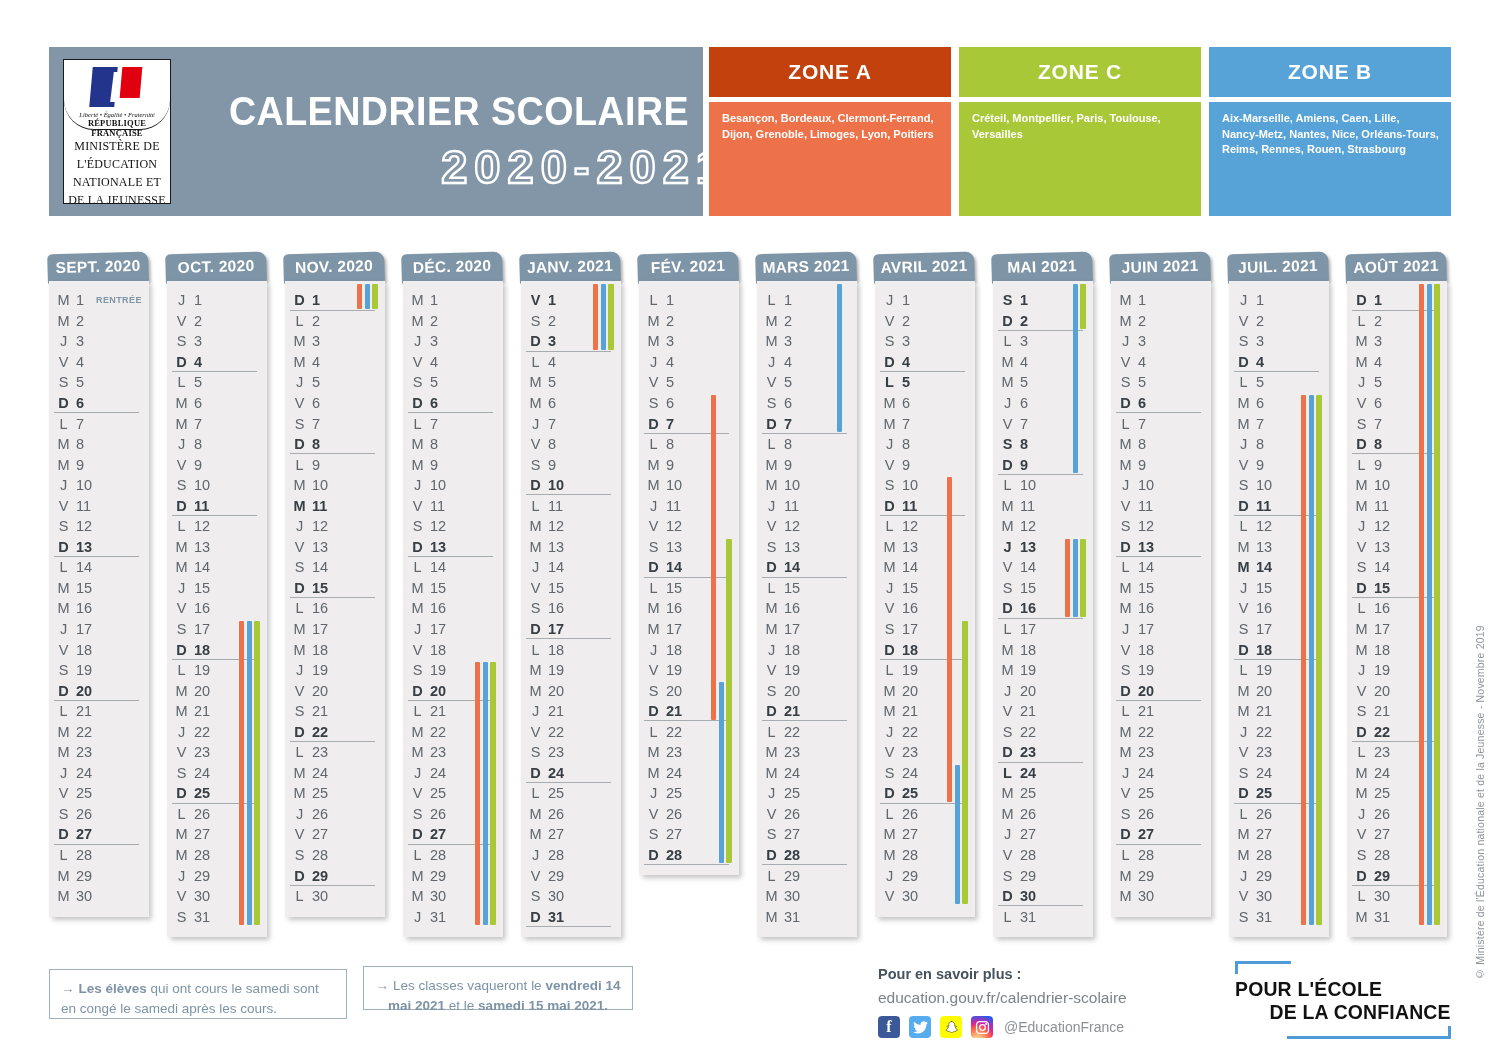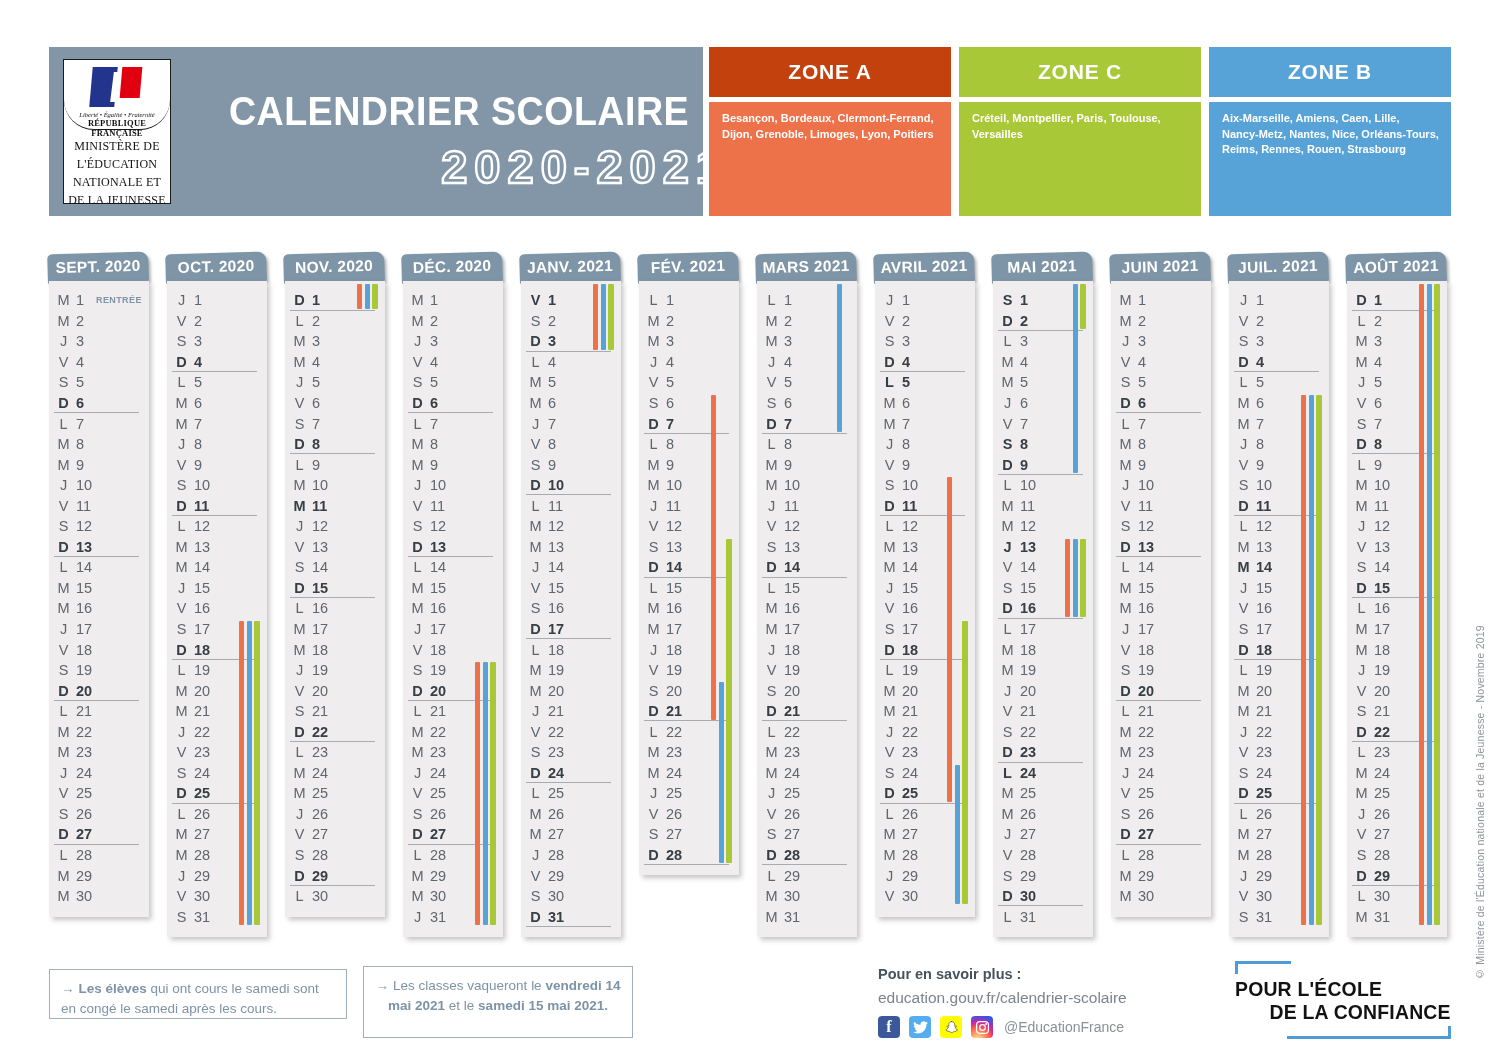--- a/index.html
+++ b/index.html
@@ -49,21 +49,21 @@
   .day-row.bold{font-weight:bold;color:#373E44;}
   .day-row.sun::after{content:"";position:absolute;left:5px;right:10px;bottom:0;height:1px;background:#A7ACB1;}
   .dnote{font-size:9px;font-weight:bold;color:#7E94A7;letter-spacing:.4px;margin-left:2px;}
   .vac-bar{position:absolute;width:5.5px;border-radius:1px;}
 
   
   .note-box{position:absolute;background:#fff;border:1.5px solid #9FB0BF;box-sizing:border-box;
             color:#7D93A6;font-size:13.5px;line-height:1.5;padding:9px 11px;}
   .note-box b{font-weight:bold;}
   .note-1{left:49px;top:969px;width:298px;height:50px;}
-  .note-2{left:363px;top:966px;width:270px;height:72px;text-align:center;}
+  .note-2{left:363px;top:966px;width:270px;height:44px;text-align:center;}
   .note-arrow{margin-right:4px;}
 
   .more{position:absolute;left:878px;top:966px;}
   .more-label{font-size:14.5px;font-weight:bold;color:#46525C;}
   .more-url{font-size:15.5px;color:#7C848A;margin-top:7px;}
   .social-row{display:flex;align-items:center;gap:9px;margin-top:9px;}
   .sicon{width:22px;height:22px;border-radius:4px;display:flex;align-items:center;justify-content:center;}
   .fb{background:#3B5998;color:#fff;font-weight:bold;font-size:16px;font-family:"Liberation Serif",serif;}
   .tw{background:#55ACEE;}
   .sc{background:#FFFC00;}

